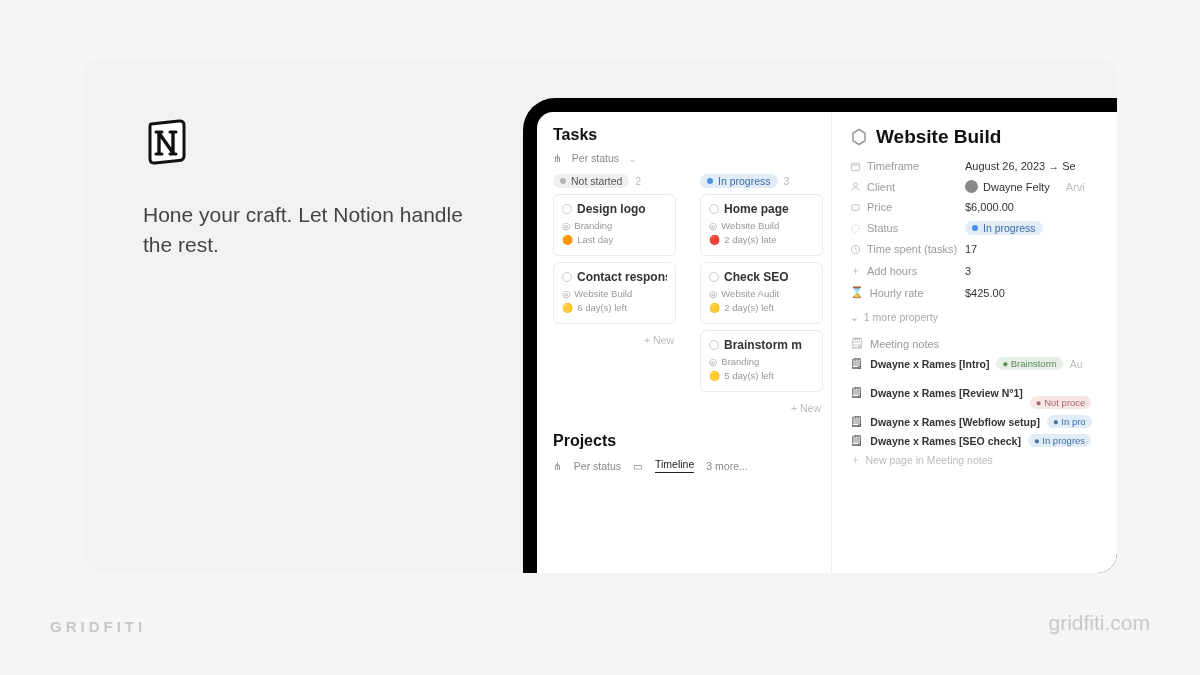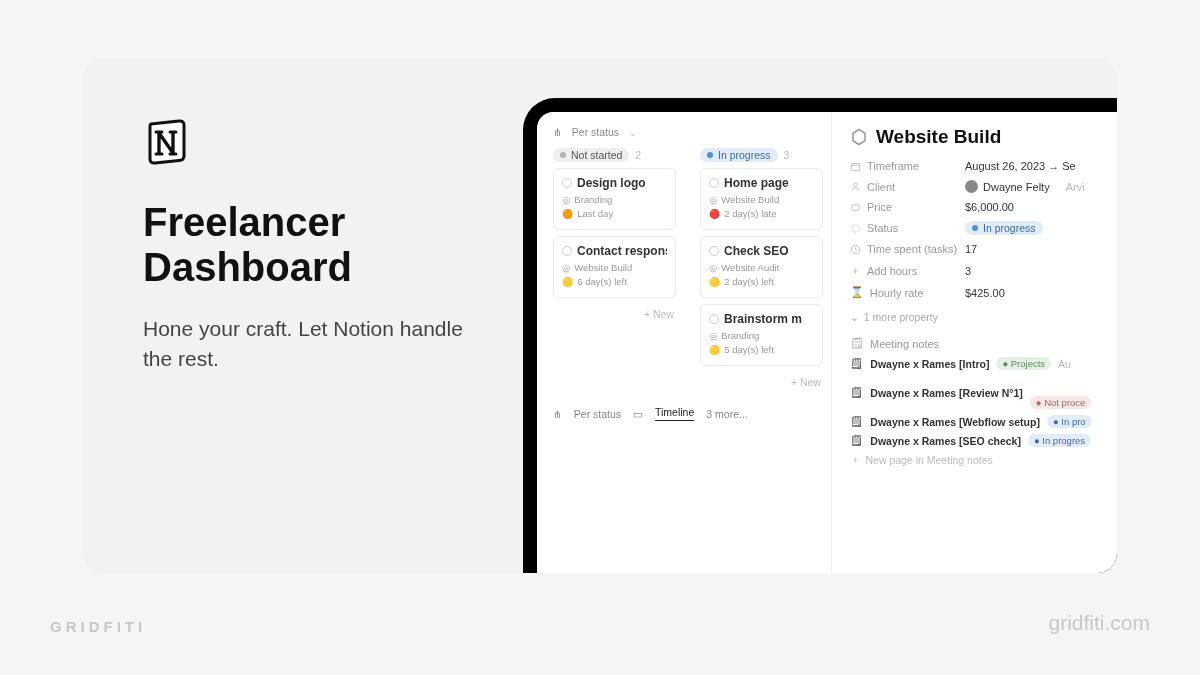--- a/index.html
+++ b/index.html
@@ -204,29 +204,29 @@
 </head>
 <body>
 
 <div class="card">
   <div class="left">
     <svg class="notion-logo" viewBox="0 0 48 48">
       <path d="M8 6 L36 3 C39 2.7 41 4 41 7 L41 38 C41 41 39 42.3 36 42.6 L12 45 C9 45.3 7 44 7 41 L7 9 C7 7 7.5 6.1 8 6 Z" fill="#fff" stroke="#111" stroke-width="3"></path>
       <path d="M16 15 L16 35 M16 15 L30 35 M30 15 L30 35" stroke="#111" stroke-width="3.4" fill="none" stroke-linecap="round"></path>
       <path d="M13 14 L19 14 M27 14 L33 14 M13 36 L19 36 M27 36 L33 36" stroke="#111" stroke-width="3" stroke-linecap="round"></path>
     </svg>
-    <div class="headline">Freelancer Dashboard</div>
     <div class="subline">Hone your craft. Let Notion handle the rest.</div>
   </div>
 
   <div class="right">
     <div class="tablet">
       <div class="screen">
 
         <div class="tasks-col">
+          <div class="section-title">Tasks</div>
           <div class="view-bar">
             <span>⋔</span>
             <span>Per status</span>
             <span class="chev"></span>
           </div>
 
           <div class="board">
 
             <div class="bcol">
               <div class="bcol-head">
@@ -315,20 +315,21 @@
                 <div class="subrow">
                     <span class="emo">🟡</span>
                     <span>5 day(s) left</span>
                   </div>
               </div>
               <div class="newbtn">+  New</div>
             </div>
           </div>
 
           <div class="projects-block">
+            <div class="section-title">Projects</div>
             <div class="tabs">
               <span>⋔</span>
               <span>Per status</span>
               <span>▭</span>
               <span class="active">Timeline</span>
               <span>3 more...</span>
             </div>
           </div>
         </div>
 
@@ -415,21 +416,21 @@
             <span>1 more property</span>
           </div>
 
           <div class="mn-head">
             <span>🗒</span>
             <span>Meeting notes</span>
           </div>
           <div class="mn-row">
             <span>🗒</span>
             <span class="mtitle">Dwayne x Rames [Intro]</span>
-            <span class="chip green"><span>● </span><span>Projects</span></span>
+            <span class="chip green"><span>● </span><span>Brainstorm</span></span>
             <span style="color:#bbb">Au</span>
           </div>
           <div class="mn-row">
             <span>🗒</span>
             <span class="mtitle">Dwayne x Rames [Review N°1]</span>
             <span class="chip red"><span>● </span><span>Not proce</span></span>
           </div>
           <div class="mn-row">
             <span>🗒</span>
             <span class="mtitle">Dwayne x Rames [Webflow setup]</span>

